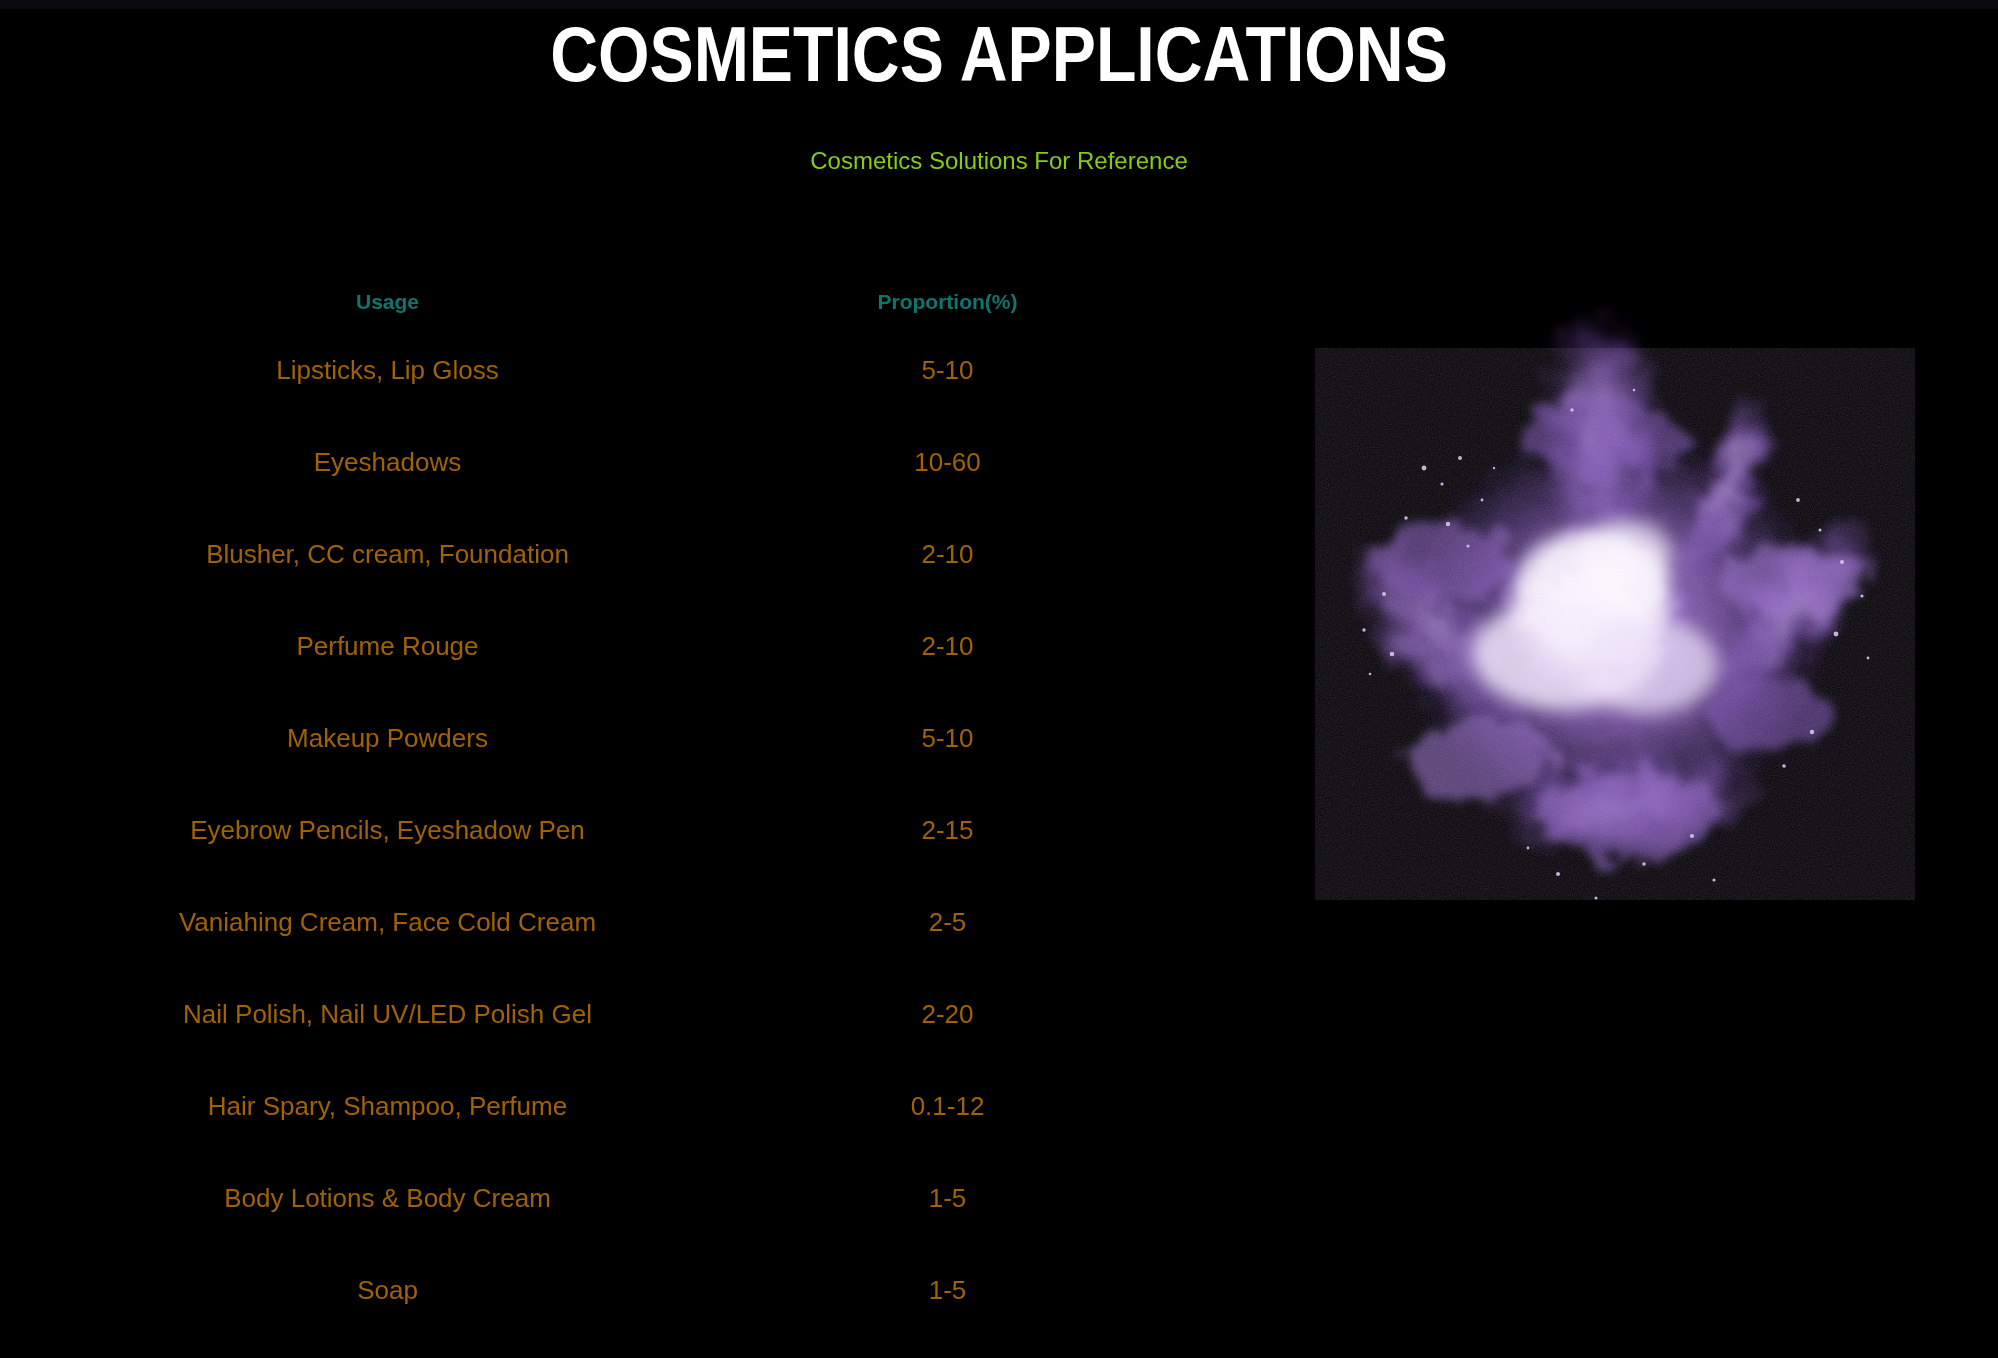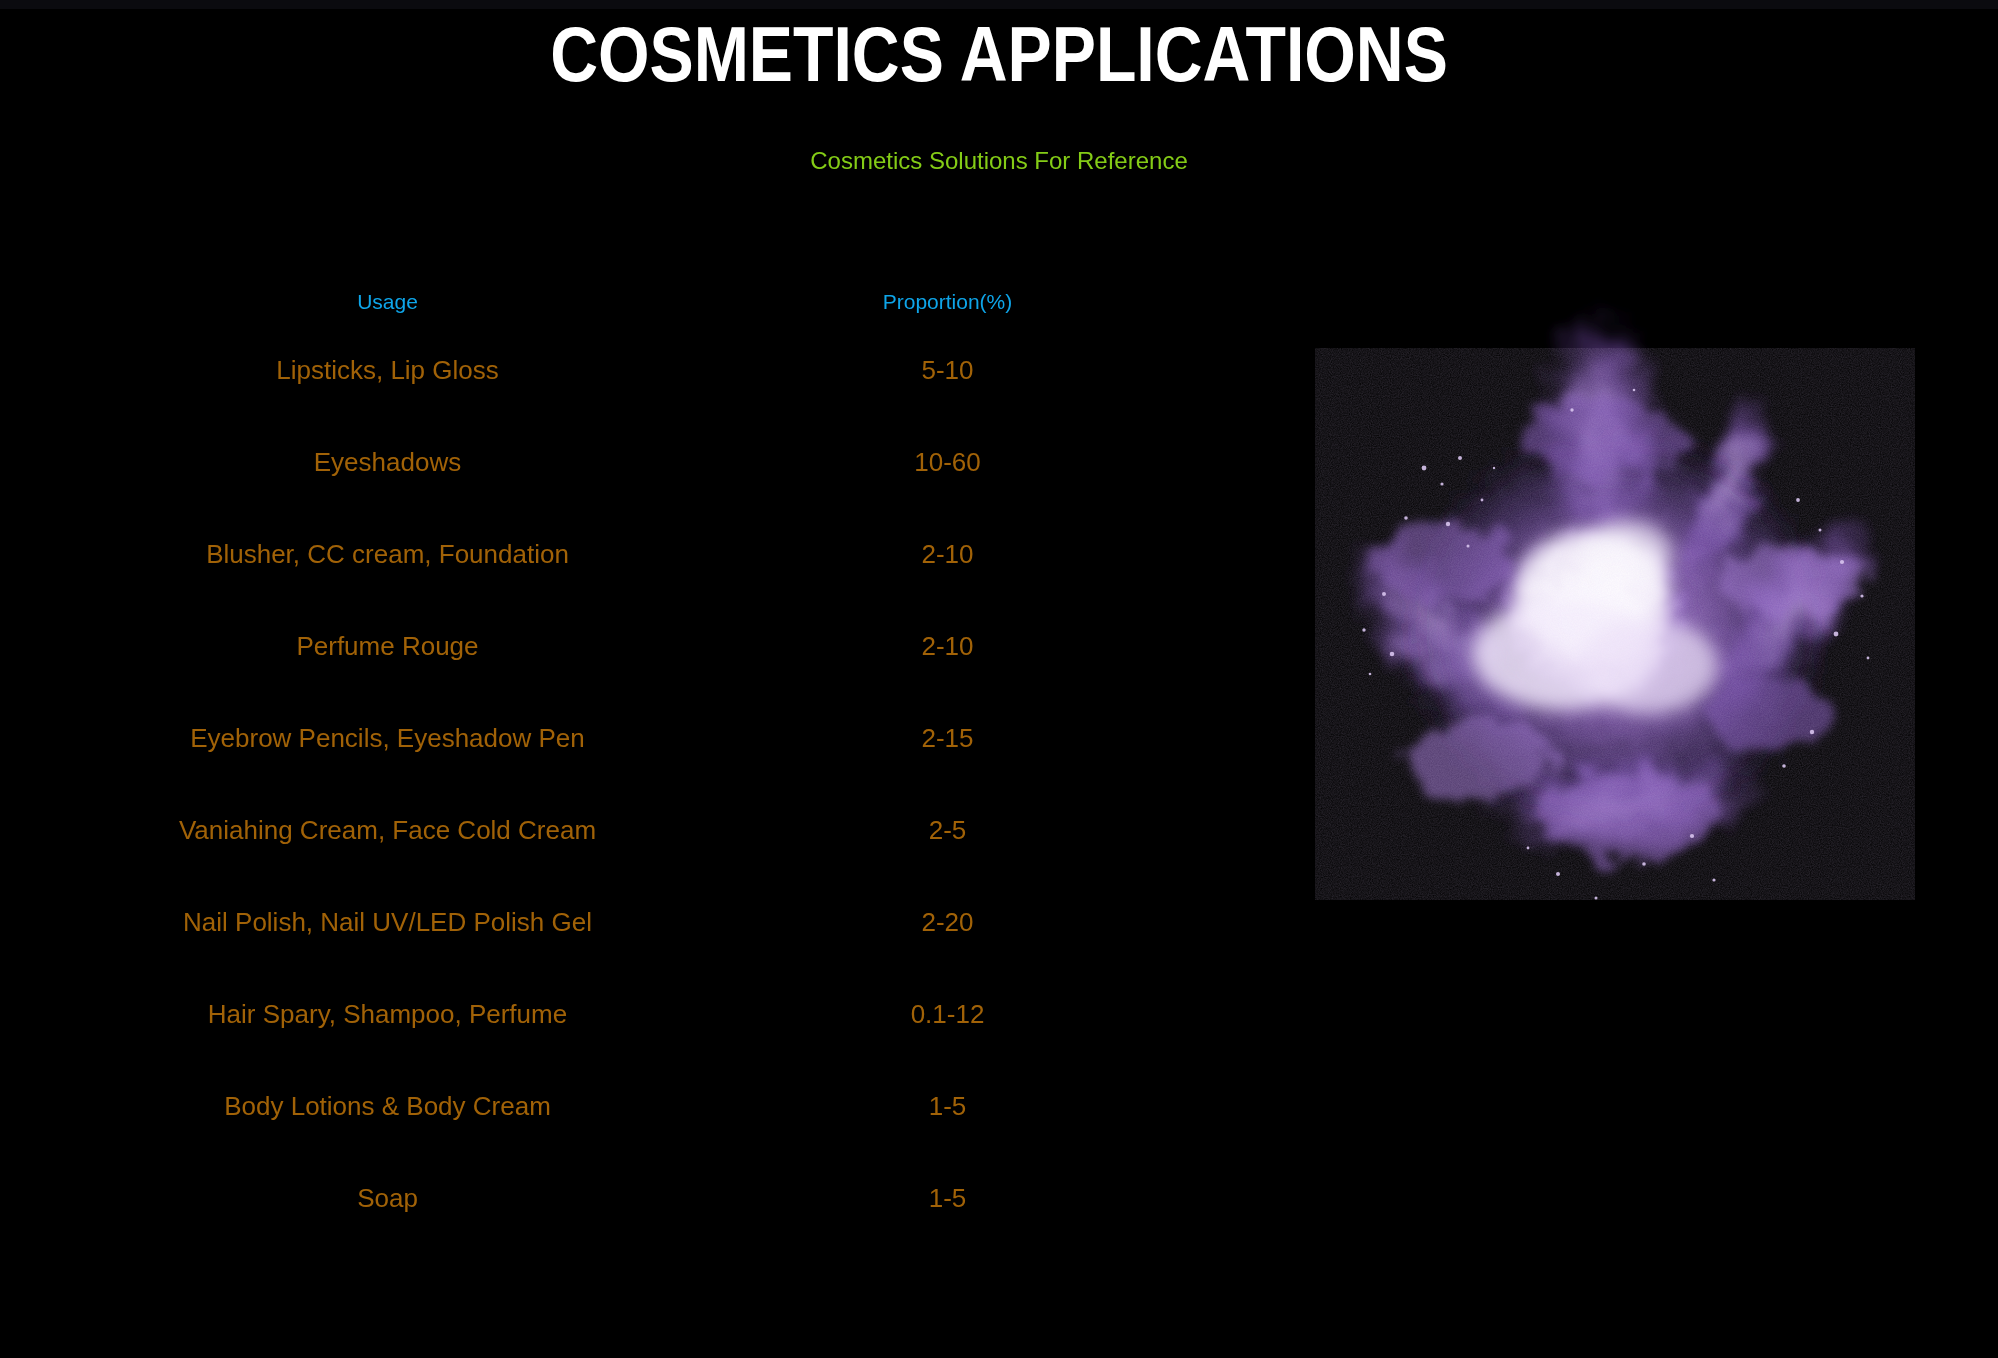--- a/index.html
+++ b/index.html
@@ -54,22 +54,22 @@
   .tbl {
     width:100%;
     border-collapse:collapse;
     table-layout:fixed;
   }
   .tbl col.c-usage { width:655px; }
   .tbl col.c-prop  { width:465px; }
 
   .tbl th {
     font-size:21px;
-    font-weight:normal;
-    color:#0ea5e9;
+    font-weight:bold;
+    color:#0f766e;
     text-align:center;
     padding:0 0 8px 0;
     height:36px;
     vertical-align:middle;
     white-space:nowrap;
   }
   .tbl td {
     font-size:26px;
     font-weight:400;
     color:#a16207;
@@ -126,20 +126,24 @@
             <td>Eyeshadows</td>
             <td>10-60</td>
           </tr>
           <tr>
             <td>Blusher, CC cream, Foundation</td>
             <td>2-10</td>
           </tr>
           <tr>
             <td>Perfume Rouge</td>
             <td>2-10</td>
+          </tr>
+          <tr>
+            <td>Makeup Powders</td>
+            <td>5-10</td>
           </tr>
           <tr>
             <td>Eyebrow Pencils, Eyeshadow Pen</td>
             <td>2-15</td>
           </tr>
           <tr>
             <td>Vaniahing Cream, Face Cold Cream</td>
             <td>2-5</td>
           </tr>
           <tr>

